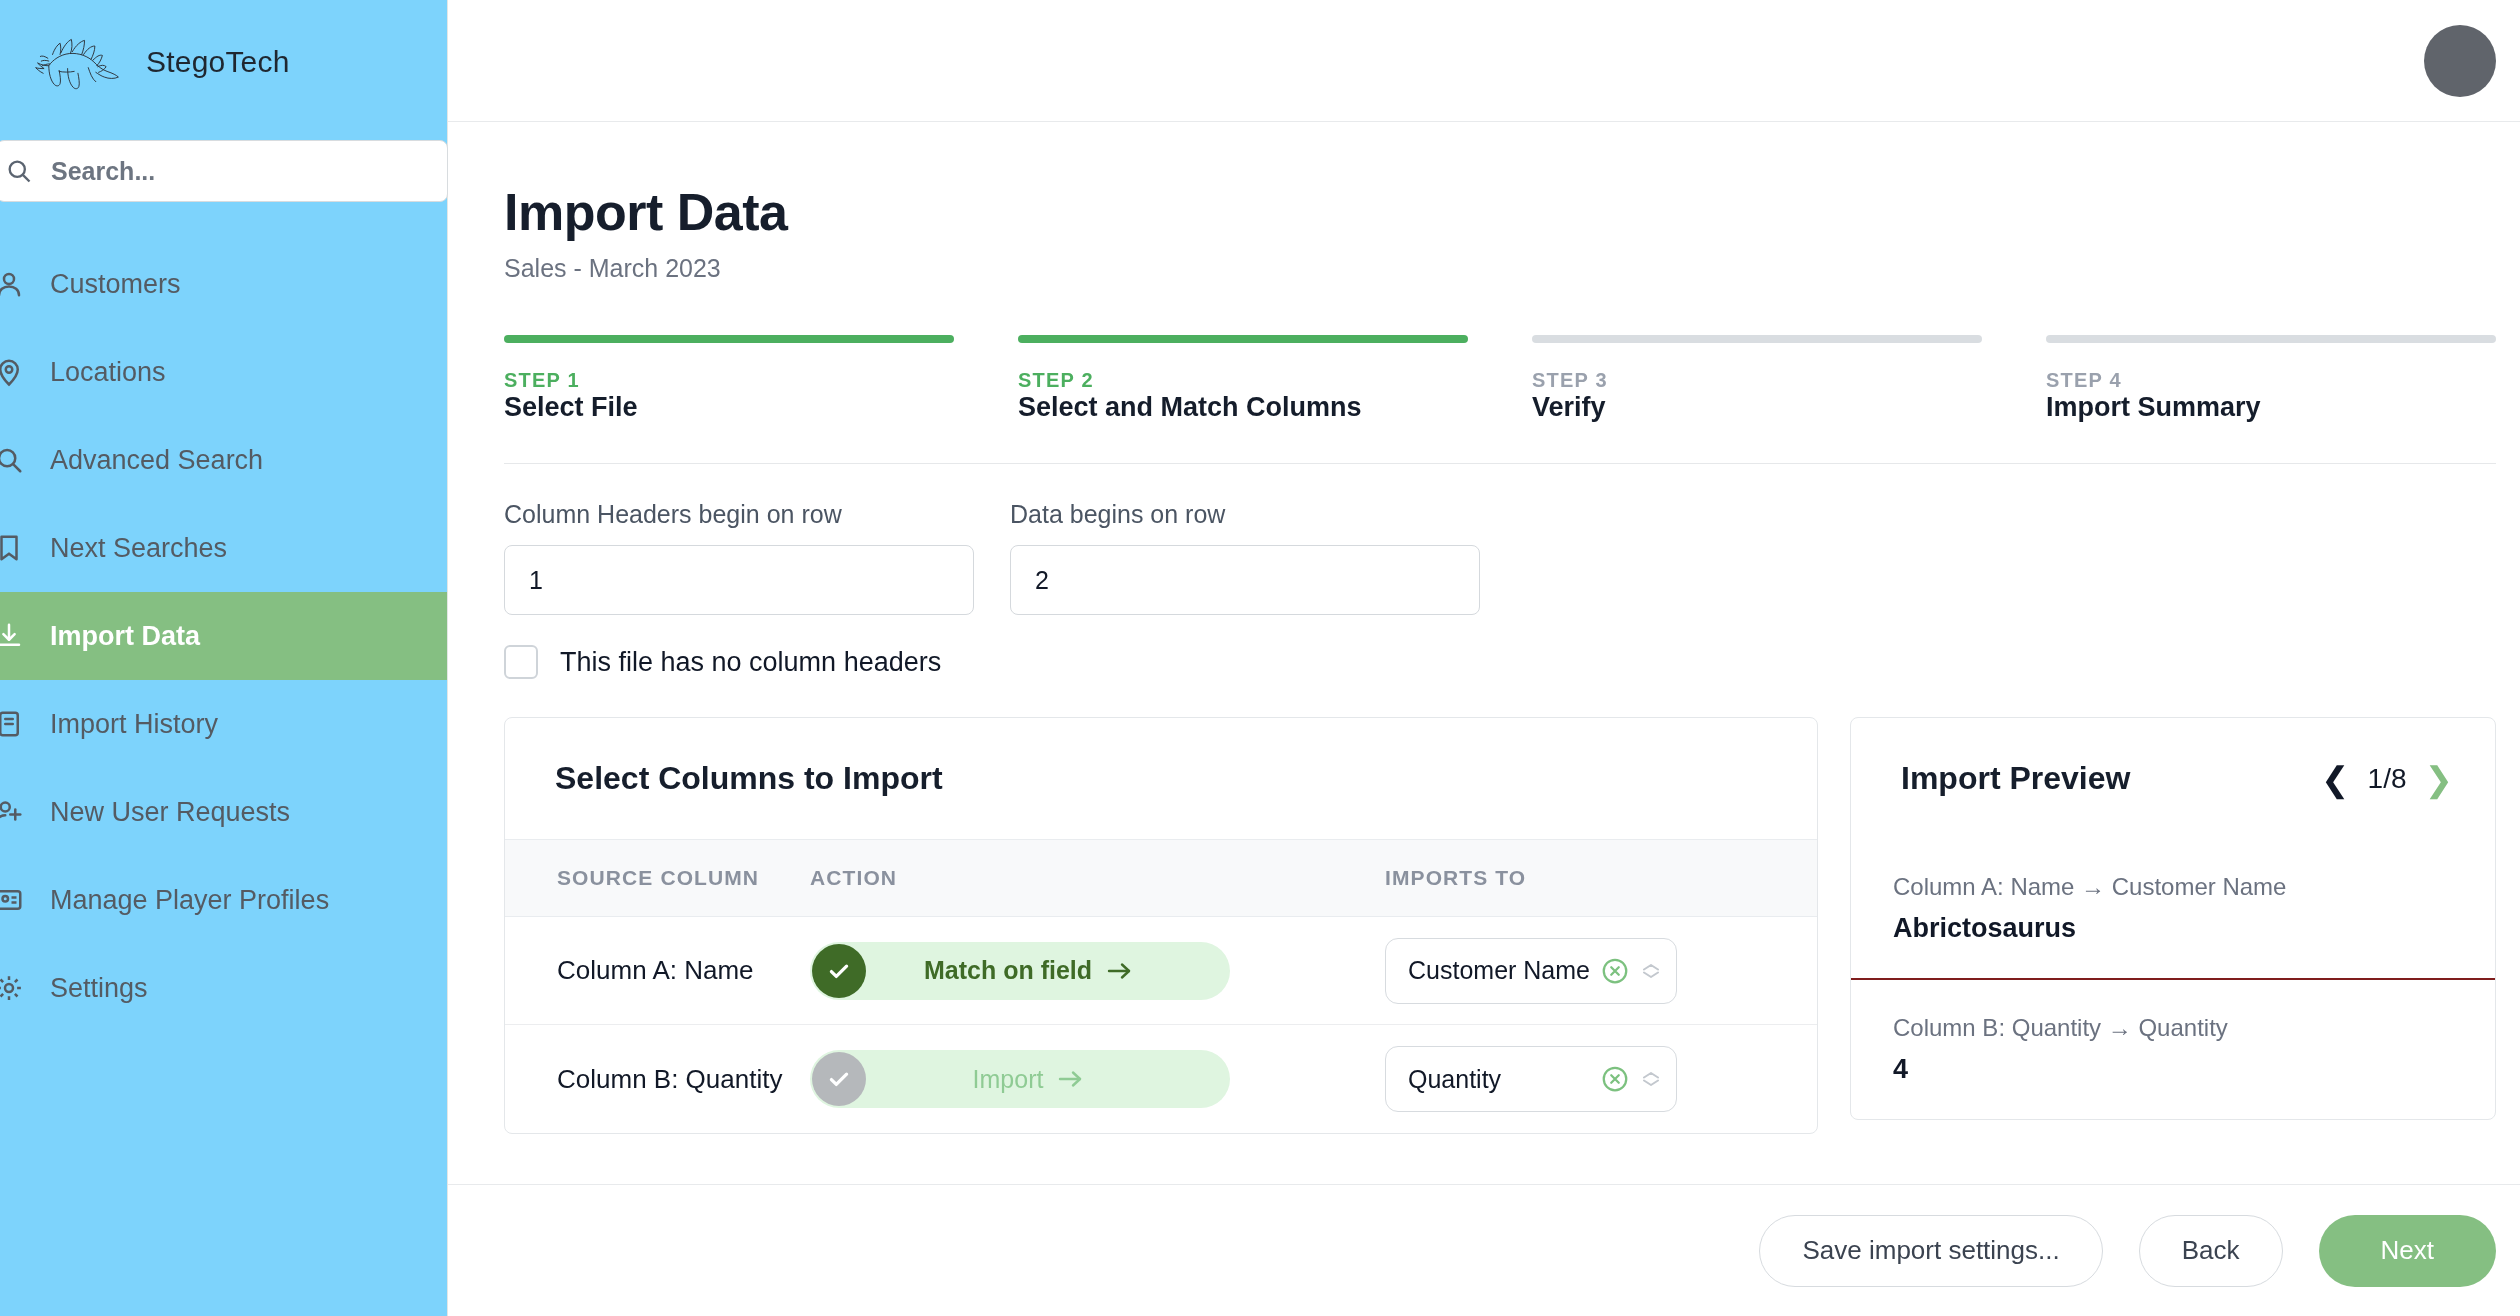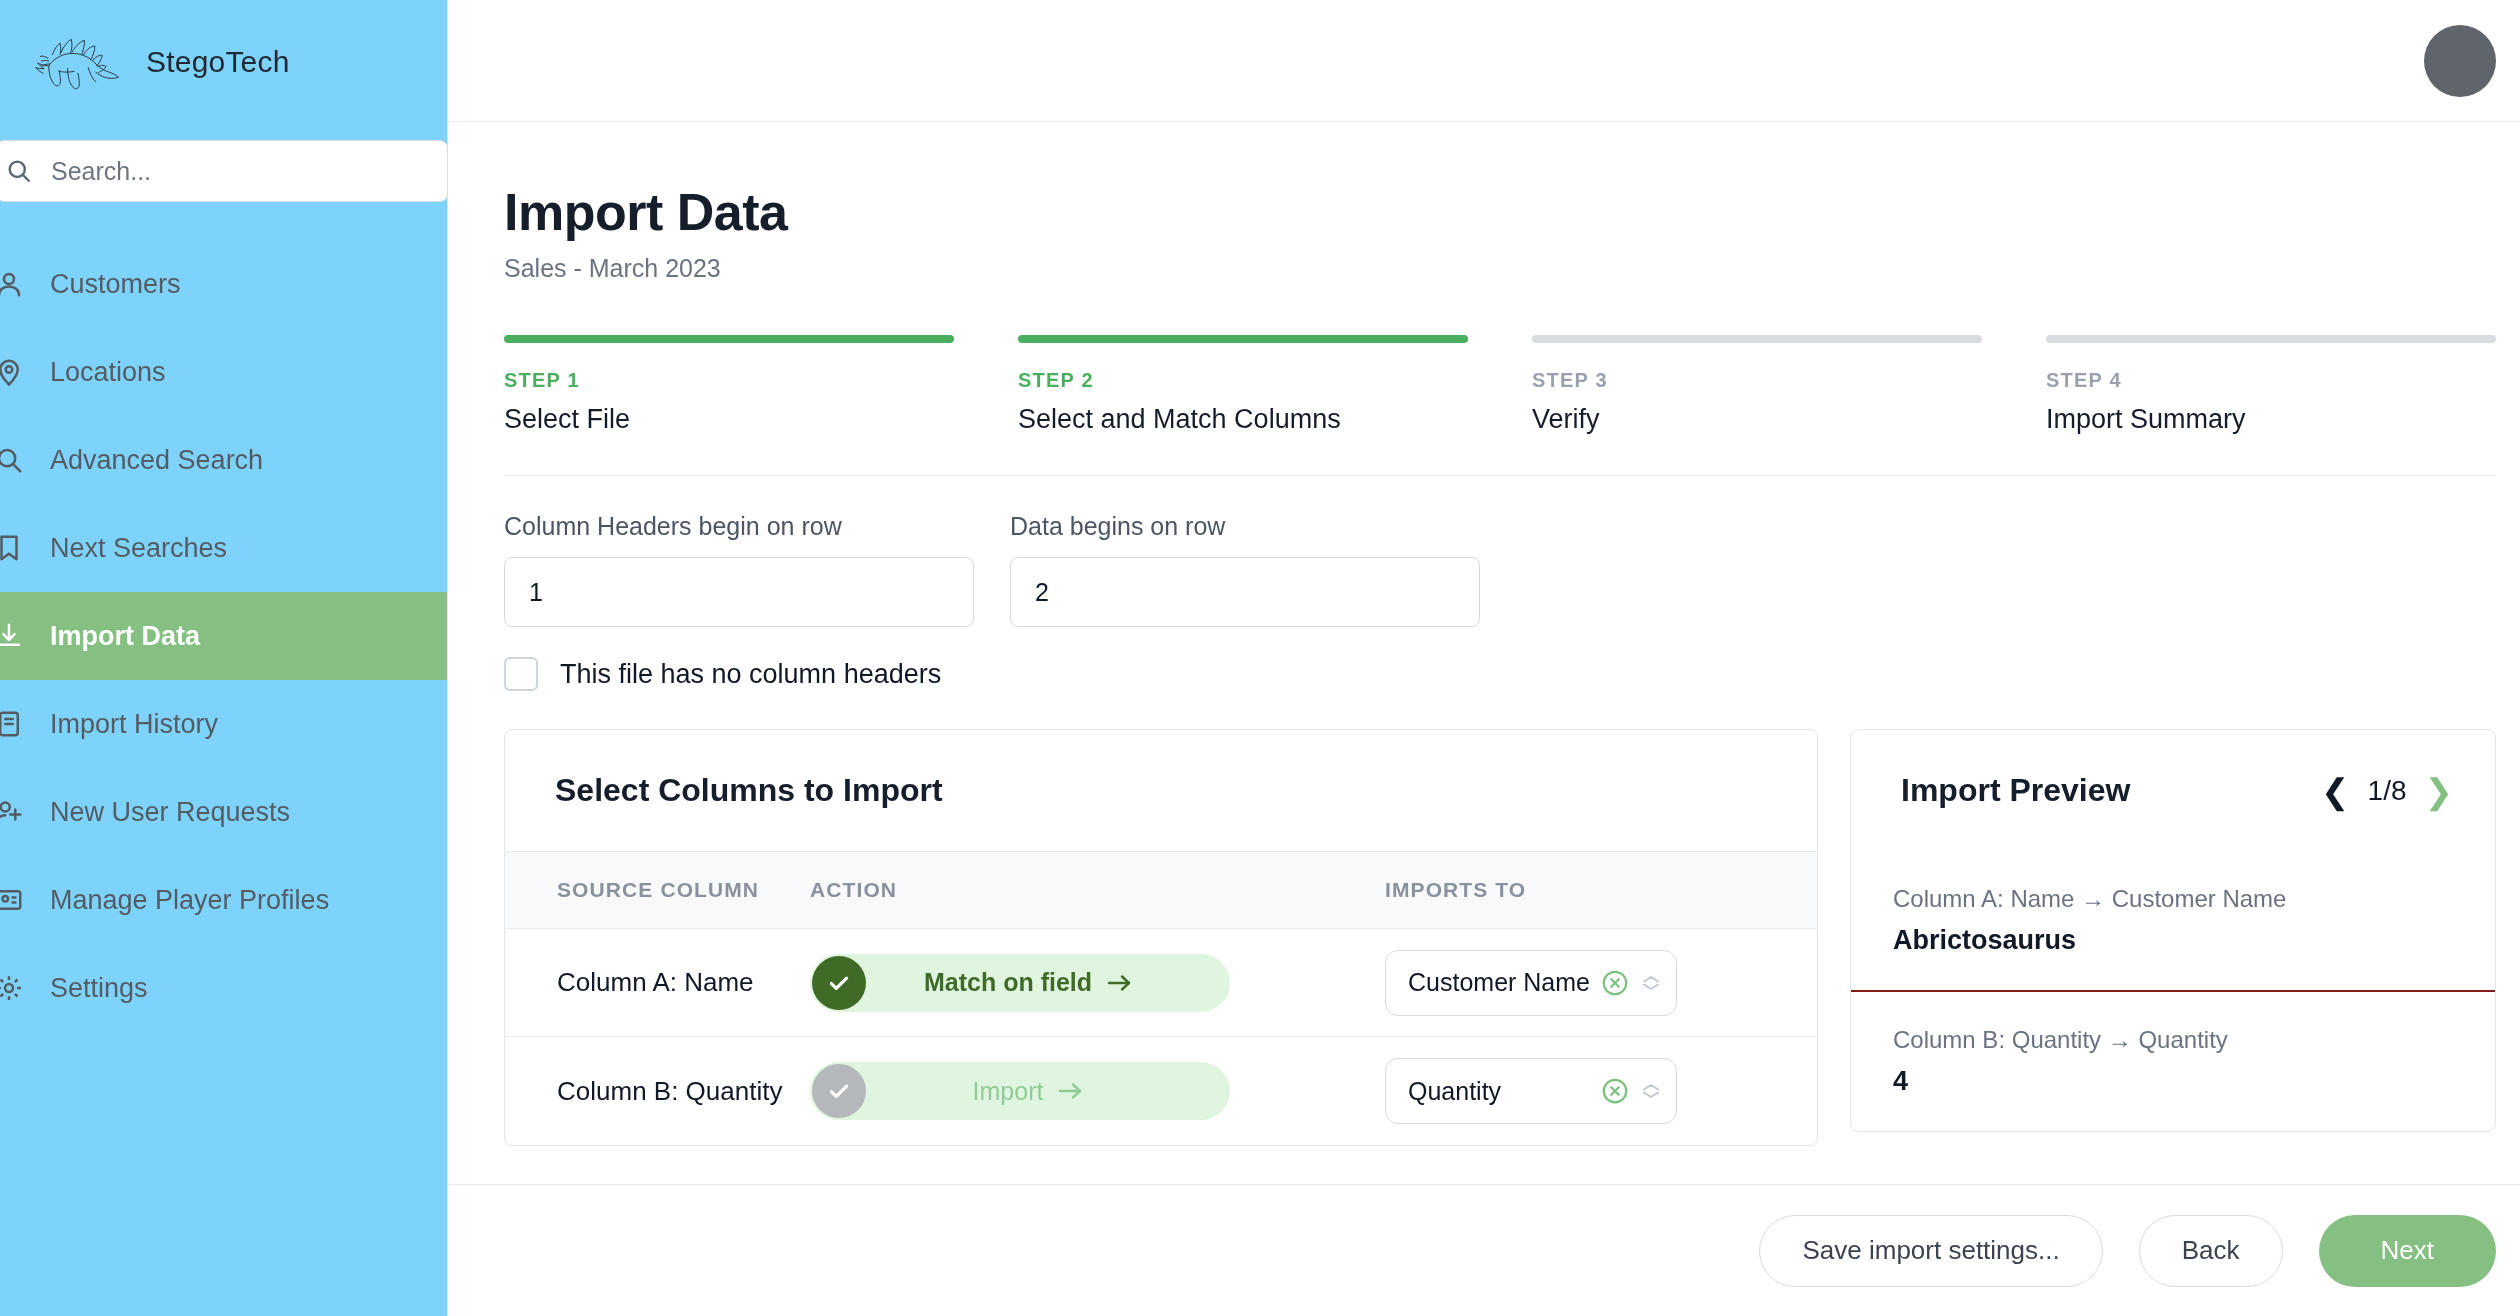--- a/index.html
+++ b/index.html
@@ -23,21 +23,21 @@
     height: 124px;
     display: flex; align-items: center;
     padding-left: 30px;
     gap: 22px;
   }
   .logo-mark { width: 94px; height: 64px; display: block; }
   .logo-text {
     font-size: 30px; color: #1f2730; font-weight: 400;
     letter-spacing: .2px;
   }
-  .search-wrap { padding: 12px 16px; margin-top: 4px; }
+  .search-wrap { padding: 12px 16px; margin-top: 4px; font-weight: bold; }
   .search-box {
     height: 62px; background: #fff;
     border: 1px solid #d8dcdf; border-radius: 8px;
     display: flex; align-items: center;
     padding-left: 22px; gap: 18px;
     margin-left: -20px; width: 452px;
   }
   .search-box .ph { font-size: 25px; color: #6d7581; }
   .nav { margin-top: 26px; }
   .nav-item {
@@ -69,21 +69,21 @@
   
   .stepper { display: flex; gap: 64px; margin-top: 52px; }
   .step { flex: 1 1 0; }
   .step .bar { height: 8px; border-radius: 4px; background: #d9dde1; }
   .step.done .bar { background: #4caf5f; }
   .step .num {
     font-size: 20px; font-weight: 700; letter-spacing: 1.2px;
     color: #9aa1ad; margin-top: 26px;
   }
   .step.done .num { color: #4caf5f; }
-  .step .name { font-size: 27px; color: #151d2b; margin-top: 12px; font-weight: 400; }
+  .step .name { font-size: 27px; color: #151d2b; font-weight: 700; }
 
   .divider { height: 1px; background: #e6e8ea; margin-top: 40px; }
 
   
   .rowinputs { display: flex; gap: 36px; margin-top: 36px; }
   .field-label { font-size: 25px; color: #4b5563; }
   .field-input {
     width: 470px; height: 70px; margin-top: 16px;
     border: 1px solid #d5d9dd; border-radius: 8px;
     background: #fff; display: flex; align-items: center;

